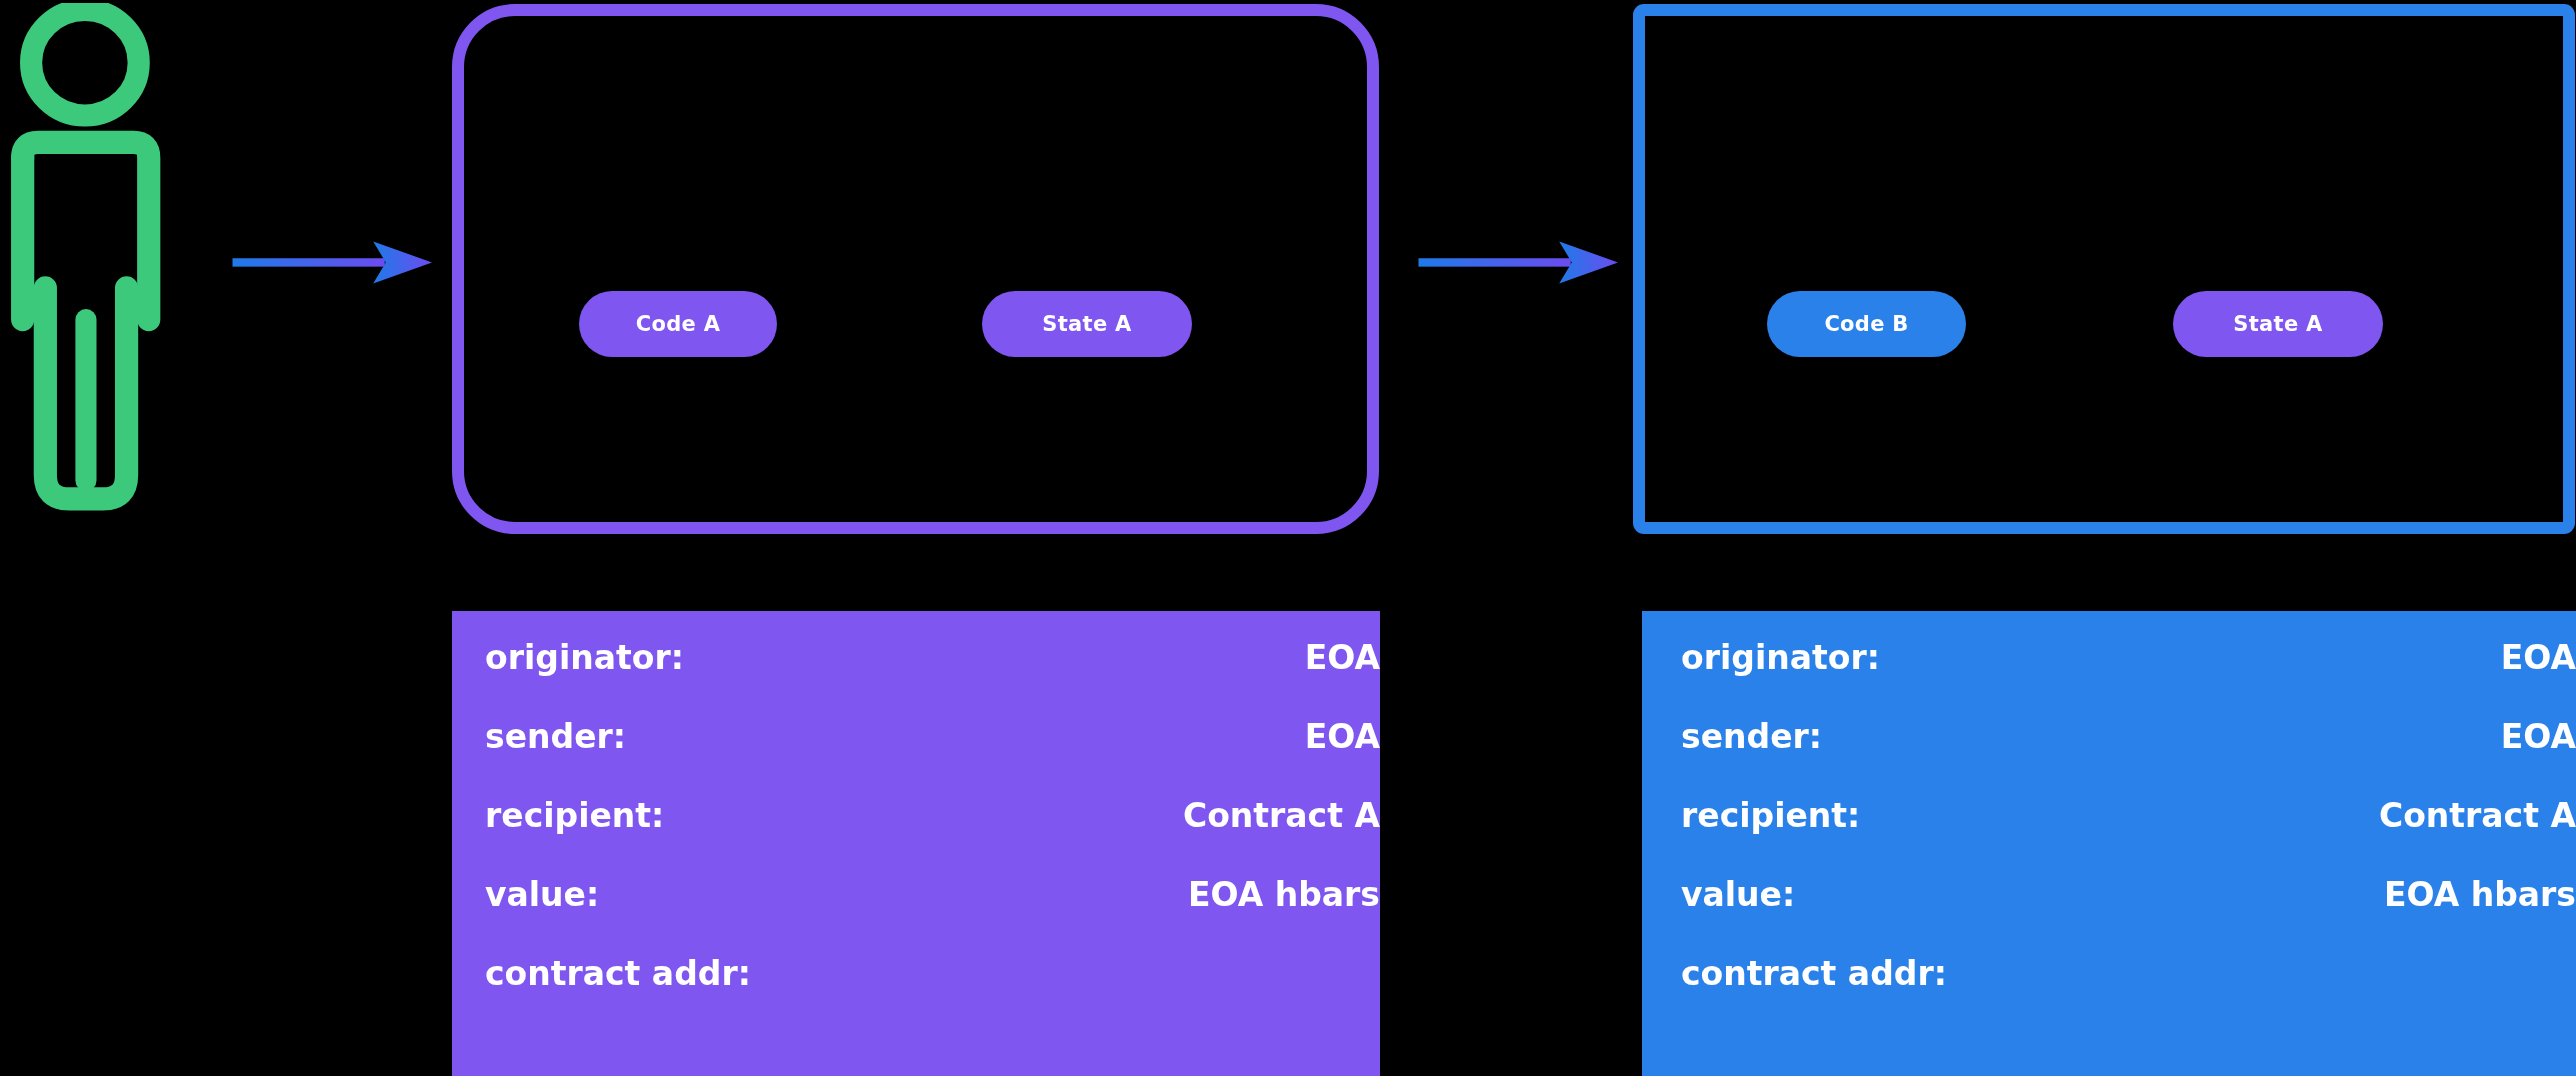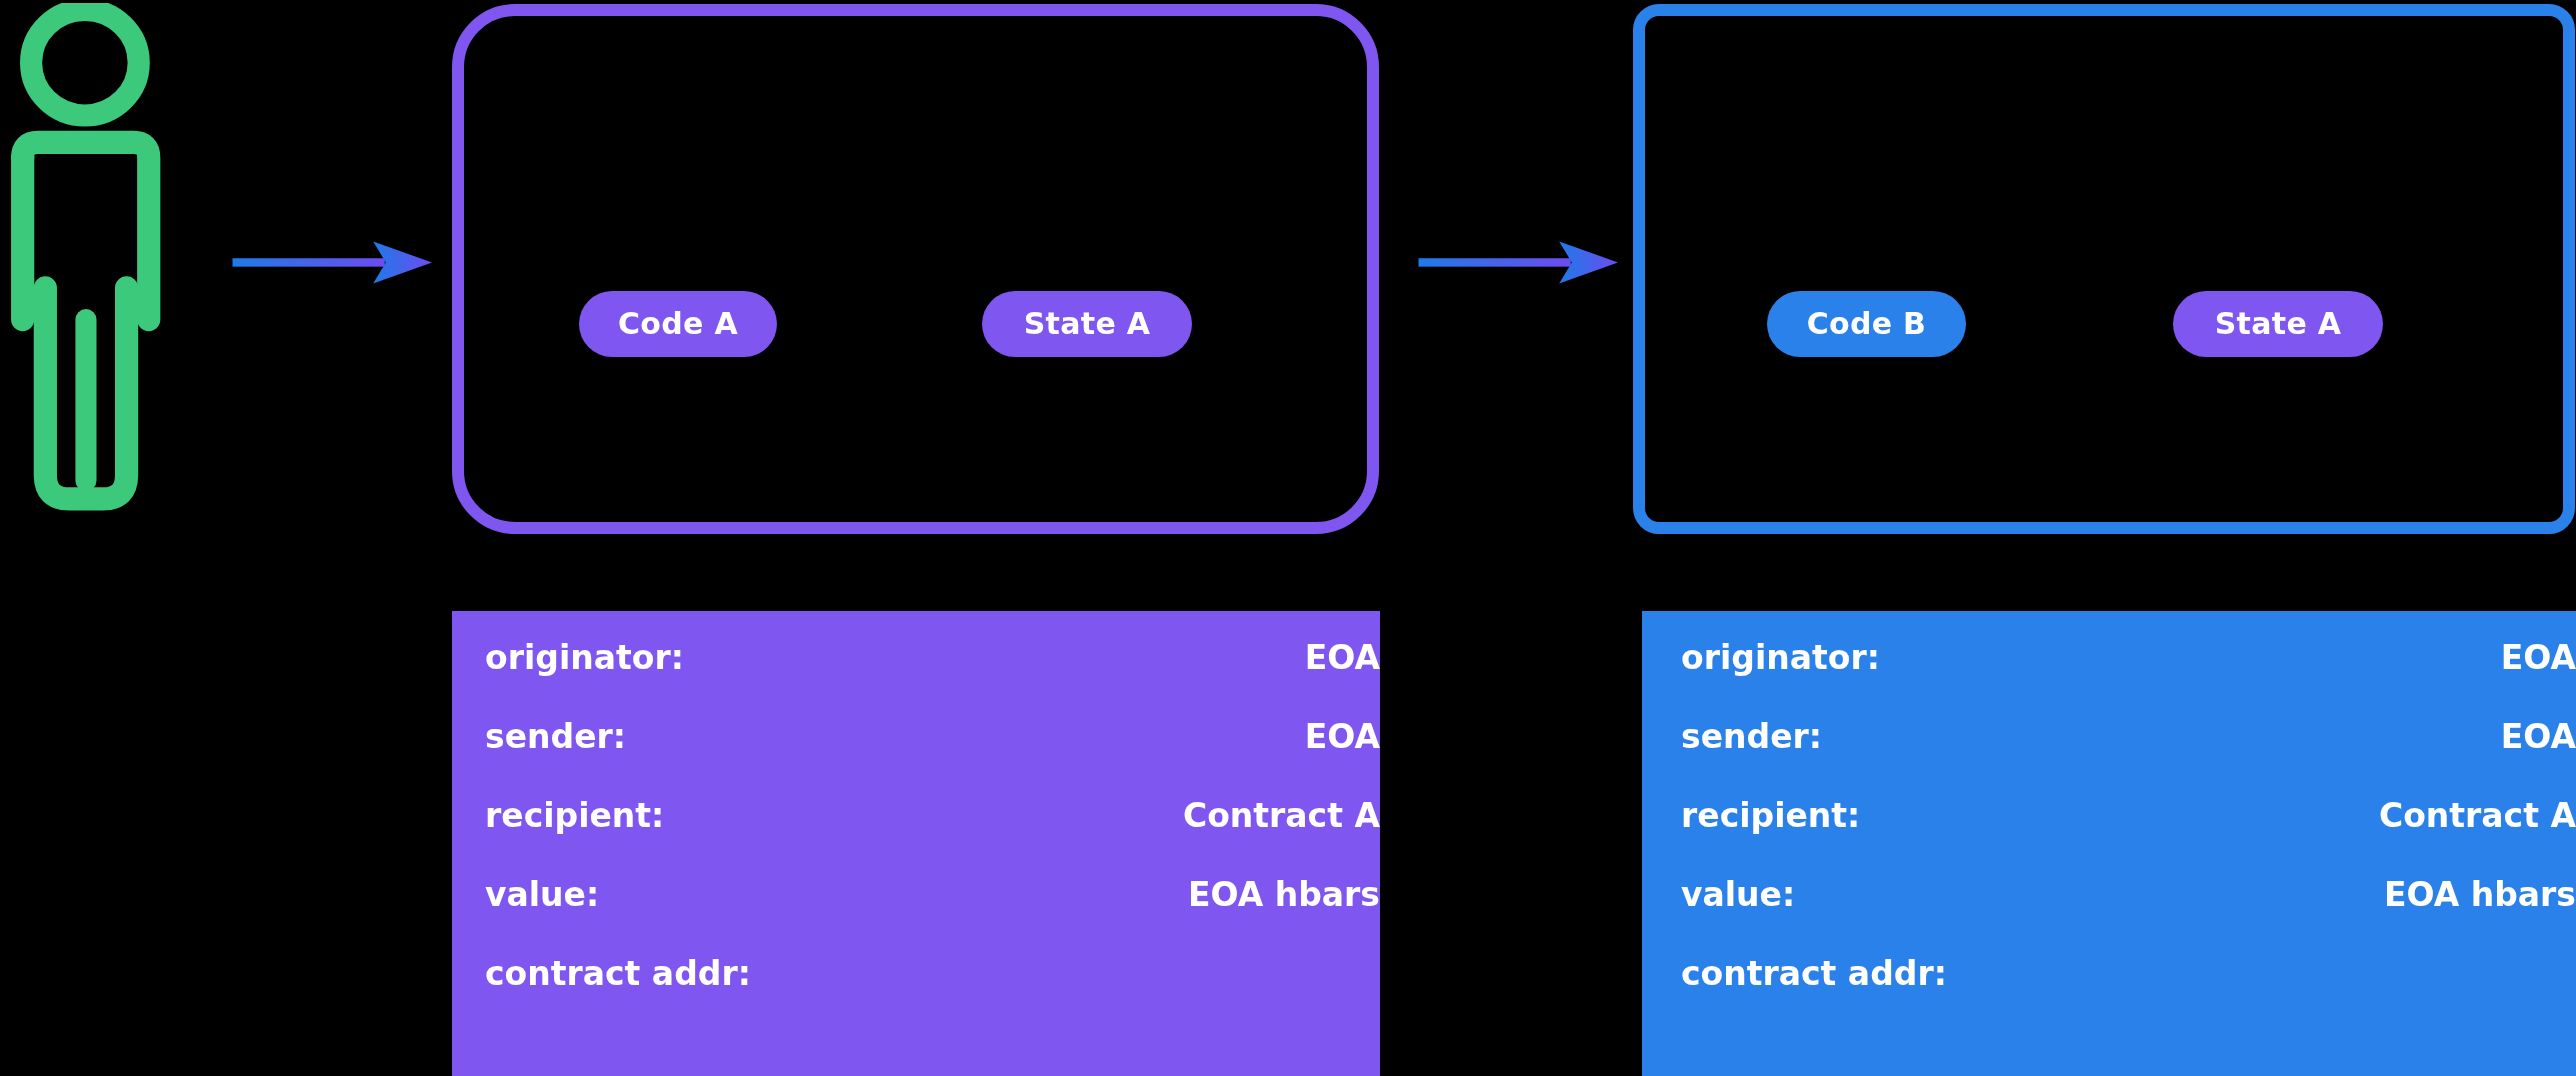--- a/index.html
+++ b/index.html
@@ -48,42 +48,42 @@
     height: 530px;
     border: 12px solid #7f56f0;
     border-radius: 63px;
   }
   #contract-box-b {
     left: 1633px;
     top: 4.2px;
     width: 942px;
     height: 530px;
     border: 12px solid #2a81ea;
-    border-radius: 26px;
+    border-radius: 11px;
     text-align: center;
   }
 
   .badge-row {
     position: absolute;
     left: 0;
     top: 0;
     width: 100%;
     height: 100%;
   }
   .badge {
     position: absolute;
     box-sizing: border-box;
     height: 66px;
     border-radius: 33px;
     display: flex;
     align-items: center;
     justify-content: center;
     color: #ffffff;
     font-family: "DejaVu Sans", sans-serif;
-    font-size: 30px;
+    font-size: 21px;
     font-weight: 700;
     letter-spacing: 0.3px;
     line-height: 1;
     white-space: nowrap;
   }
   .badge.purple { background: #7f56f0; }
   .badge.blue   { background: #2a81ea; }
 
   
   #badge-code-a  { left: 115px;  top: 275px; width: 198px; }

